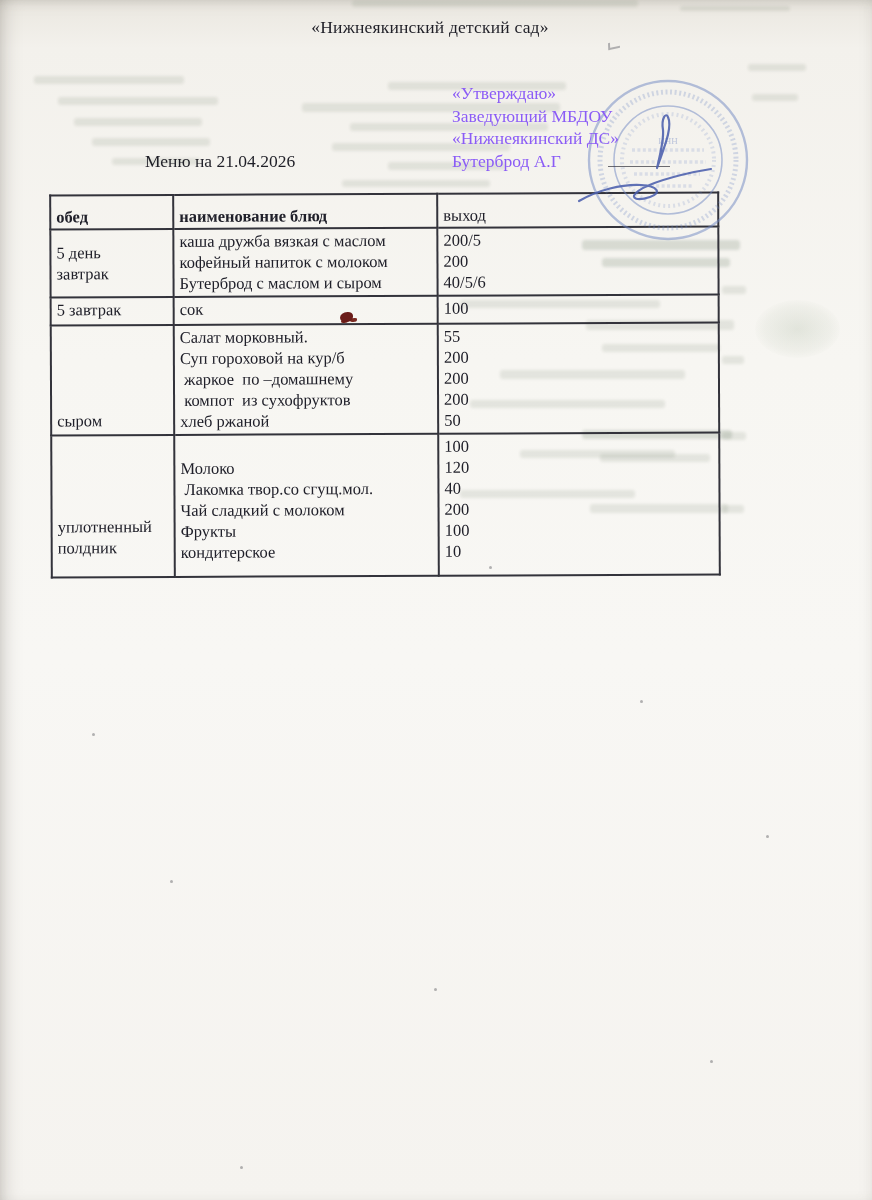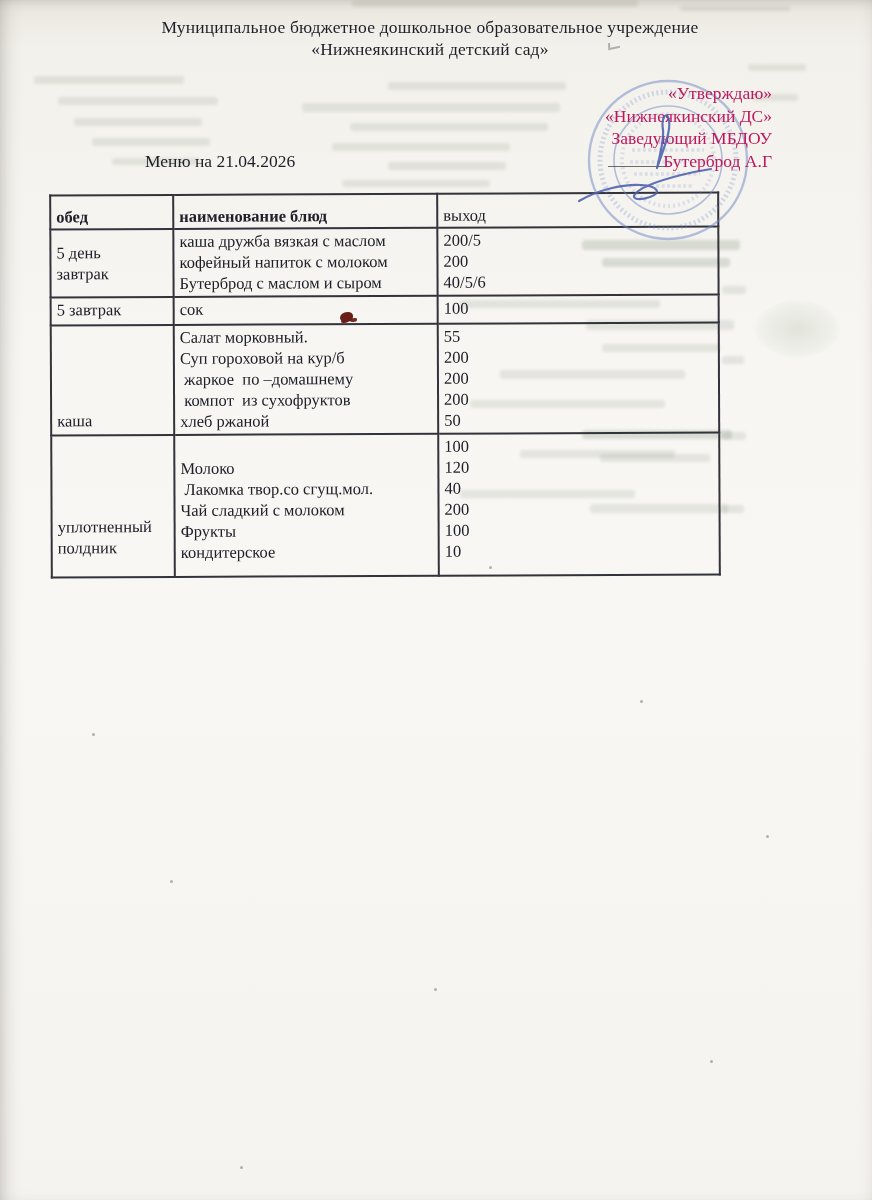--- a/index.html
+++ b/index.html
@@ -7,22 +7,22 @@
     width:872px;height:1200px;position:relative;overflow:hidden;
     font-family:"Liberation Serif","DejaVu Serif",serif;
     background:linear-gradient(180deg,#eae7e0 0%,#f3f1ec 4%,#f7f6f2 30%,#f8f7f4 55%,#f5f3ef 100%);
     color:#23232b;
   }
   .page-shade{position:absolute;inset:0;pointer-events:none;
     box-shadow:inset 14px 0 22px -16px rgba(90,85,75,.45), inset -8px 0 18px -14px rgba(120,115,105,.25), inset 0 10px 18px -14px rgba(110,105,95,.4);}
   
   .org-header{position:absolute;left:120px;top:16px;width:620px;text-align:center;
     font-size:17.5px;line-height:22px;letter-spacing:.2px;color:#1f1f27;}
-  .approval{position:absolute;right:100px;top:82px;width:320px;text-align:right;
-    font-size:17.5px;line-height:22.5px;color:#be185d;}
+  .approval{position:absolute;right:100px;top:82px;width:320px;
+    font-size:17.5px;line-height:22.5px;color:#8b5cf6;}
   .menu-title{position:absolute;left:145px;top:151px;font-size:17.5px;color:#1f1f27;}
   
   .menu-table{position:absolute;left:50px;top:193px;width:668px;border-collapse:collapse;
     table-layout:fixed;transform:rotate(-0.25deg);transform-origin:50% 50%;
     font-size:16.5px;line-height:21px;color:#20202a;}
   .menu-table td,.menu-table th{border:2px solid #33333b;padding:1px 3px 2px 5px;
     vertical-align:top;text-align:left;font-weight:normal;overflow:hidden;}
   .menu-table{border:2.5px solid #2c2c34;}
   .c-day{width:123px;}
   .c-dish{width:264px;}
@@ -126,28 +126,27 @@
   <g fill="none" stroke="#4c60ae" stroke-width="2.2" stroke-linecap="round" opacity="0.88">
     <path d="M19,101 C38,90 62,84 81,85 C98,86 102,93 90,97 C78,101 70,99 76,93 C86,83 116,76 134,72 L151,69"></path>
     <path d="M97,68 C103,50 113,28 108,17 C106,12 101,18 103,30 C104,40 100,55 97,68"></path>
   </g>
 </svg>
 <div class="sig-underline"></div>
 
 <div class="stain"></div>
 
 <div class="org-header" style="z-index:2">
-  <div>Муниципальное бюджетное дошкольное образовательное  учреждение</div>
   <div>«Нижнеякинский детский сад»</div>
 </div>
 
 <div class="approval" style="z-index:2">
   <div>«Утверждаю»</div>
+  <div>Заведующий МБДОУ</div>
   <div>«Нижнеякинский ДС»</div>
-  <div>Заведующий МБДОУ</div>
   <div>Бутерброд А.Г</div>
 </div>
 
 <div class="menu-title" style="z-index:2">Меню на 21.04.2026</div>
 
 <table class="menu-table">
   <colgroup>
       <col class="c-day">
       <col class="c-dish">
       <col class="c-out">
@@ -167,21 +166,21 @@
     <td class="c-out pre">200/5
 200
 40/5/6</td>
   </tr>
   <tr class="row-snack">
     <td class="c-day pre">5 завтрак</td>
     <td class="c-dish pre">сок</td>
     <td class="c-out pre">100</td>
   </tr>
   <tr class="row-lunch">
-    <td class="c-day pre">каша</td>
+    <td class="c-day pre">сыром</td>
     <td class="c-dish pre">Салат морковный.
 Суп гороховой на кур/б
  жаркое  по –домашнему
  компот  из сухофруктов
 хлеб ржаной</td>
     <td class="c-out pre">55
 200
 200
 200
 50</td>

